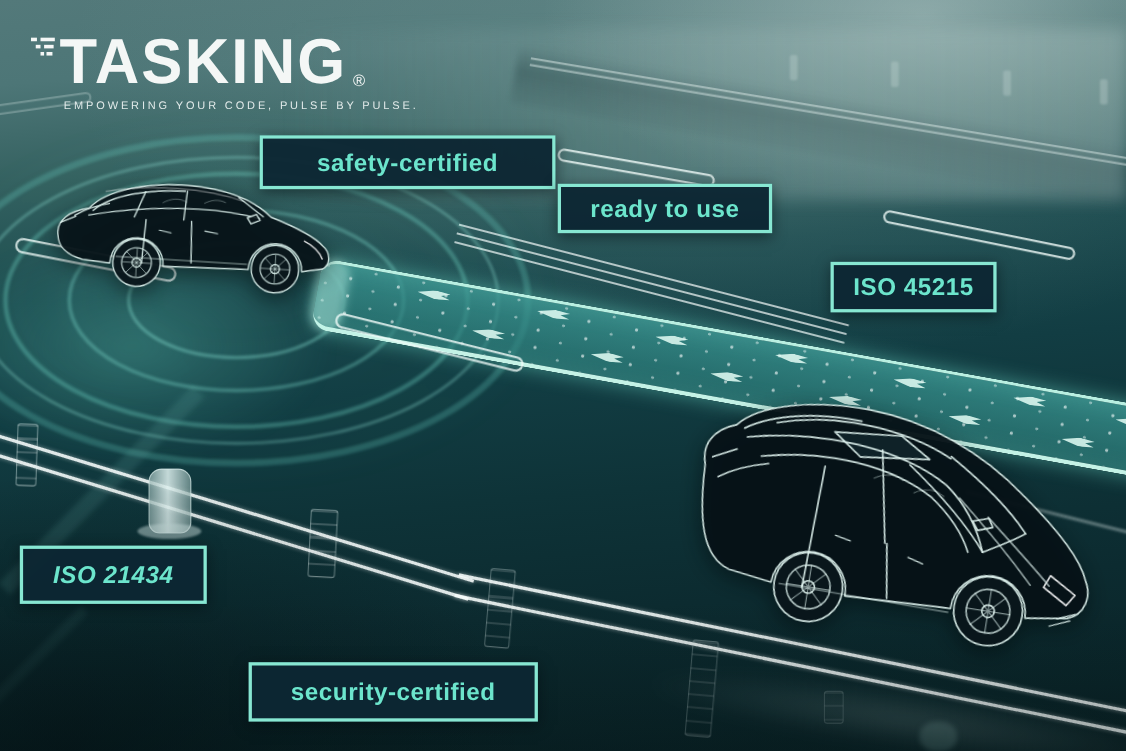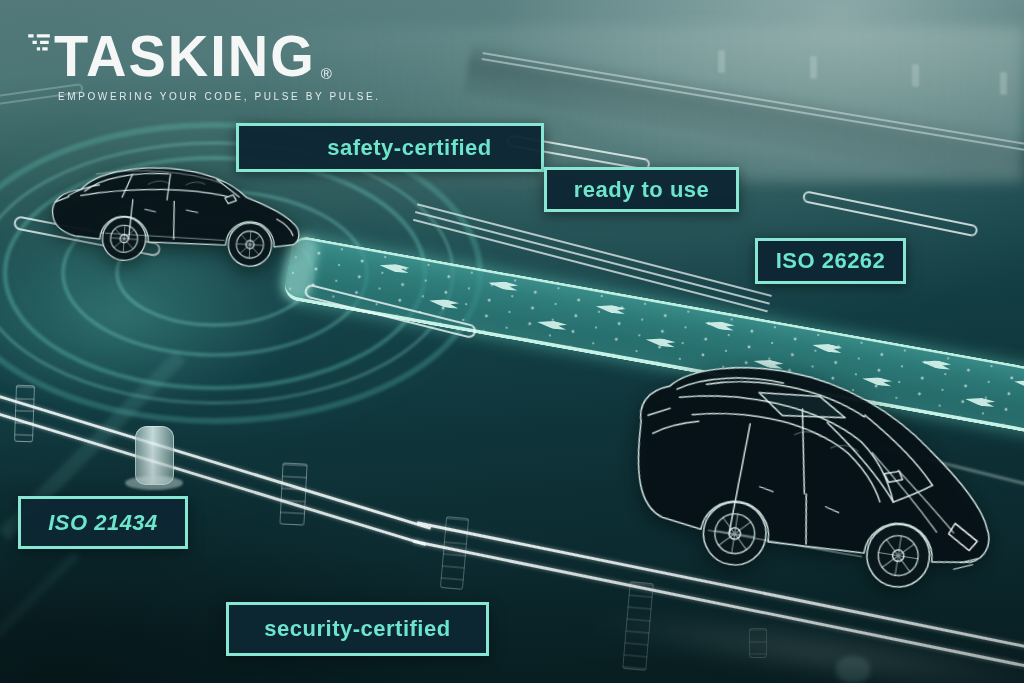--- a/index.html
+++ b/index.html
@@ -216,28 +216,28 @@
       <path d="M40,96 l22,-11"></path>
       <path d="M48,114 C62,104 78,98 94,94"></path>
       <path d="M378,158 l26,15 l-7,11 l-24,-14 z" stroke="rgba(255,255,255,.9)"></path>
       <path d="M390,198 l17,-7 M384,206 l19,-8" stroke-width="1.2"></path>
       <path d="M310,112 C340,136 362,154 378,168 M280,98 C314,126 342,152 360,170" opacity=".7"></path>
       <path d="M122,206 L286,208" opacity=".45"></path>
       <path d="M196,92 c9,-6 20,-7 28,-2 M236,100 c9,-6 20,-7 29,-1" opacity=".4" stroke-width="1.1"></path>
     </g>
   </svg>
 
-  <div class="abs badge" style="left:236px;top:123px;width:263px;height:43px;padding-left:39px;">
+  <div class="abs badge" style="left:236px;top:123px;width:263px;height:43px;">
     <span>safety-certified</span>
   </div>
-  <div class="abs badge" style="left:544px;top:167px;width:189px;height:39px;">
+  <div class="abs badge" style="left:507px;top:167px;width:189px;height:39px;">
     <span>ready to use</span>
   </div>
   <div class="abs badge" style="left:755px;top:238px;width:145px;height:40px;">
-    <span>ISO 26262</span>
+    <span>ISO 45215</span>
   </div>
   <div class="abs badge" style="left:18px;top:496px;width:164px;height:47px;font-style:italic;">
     <span>ISO 21434</span>
   </div>
   <div class="abs badge" style="left:226px;top:602px;width:257px;height:48px;">
     <span>security-certified</span>
   </div>
 
   <div class="abs logo">
     <div class="logo-row">

